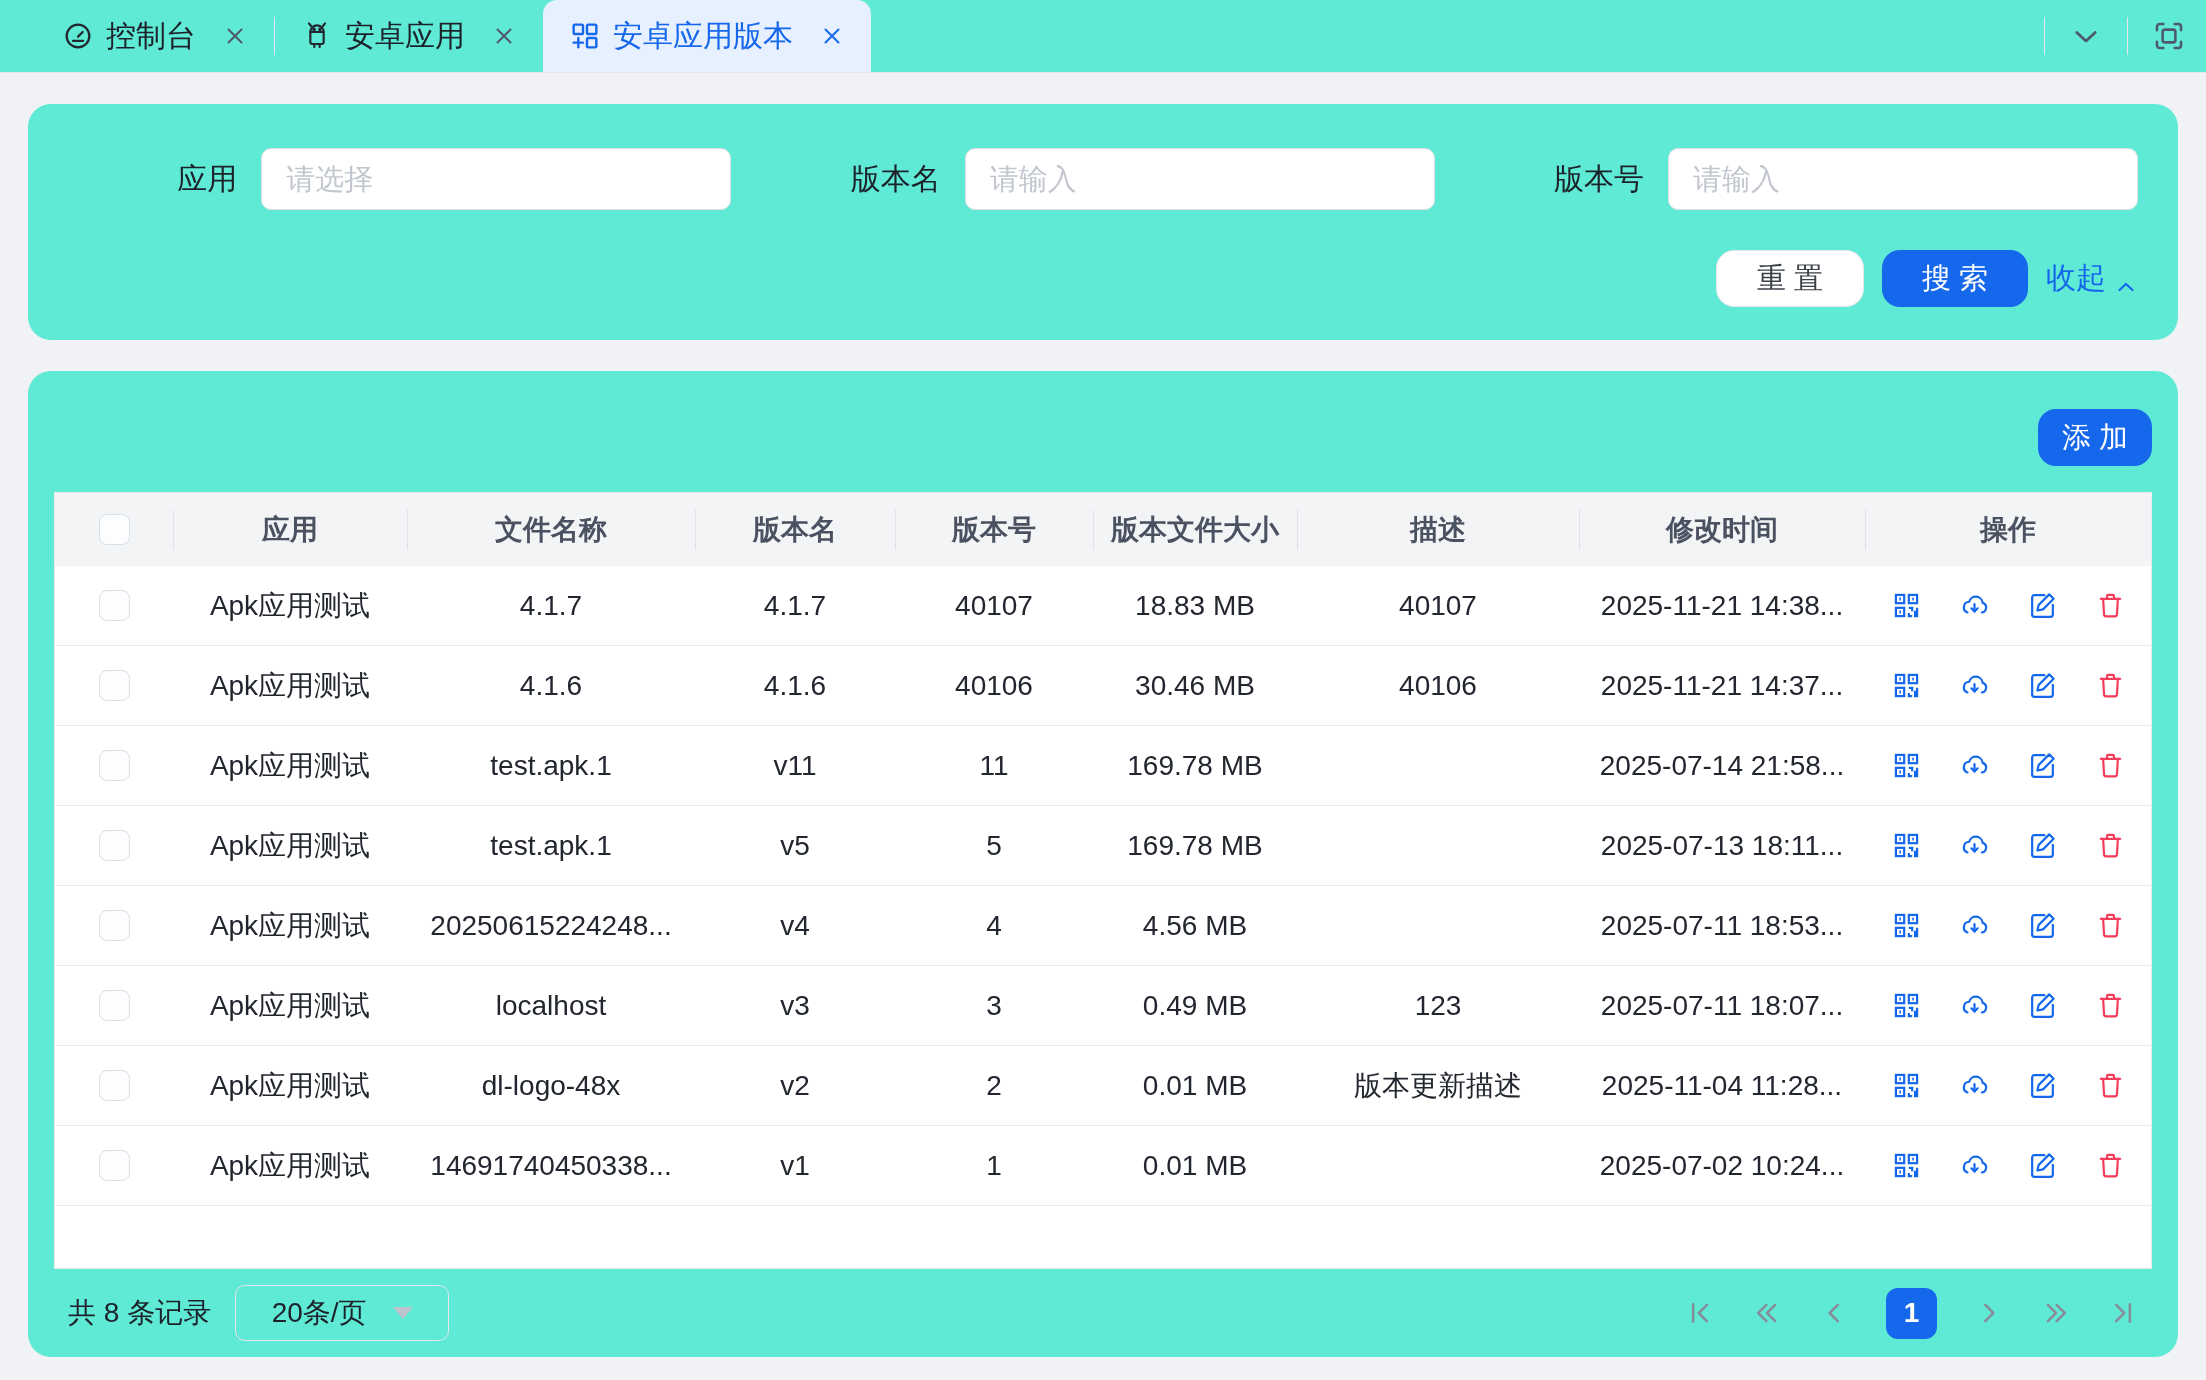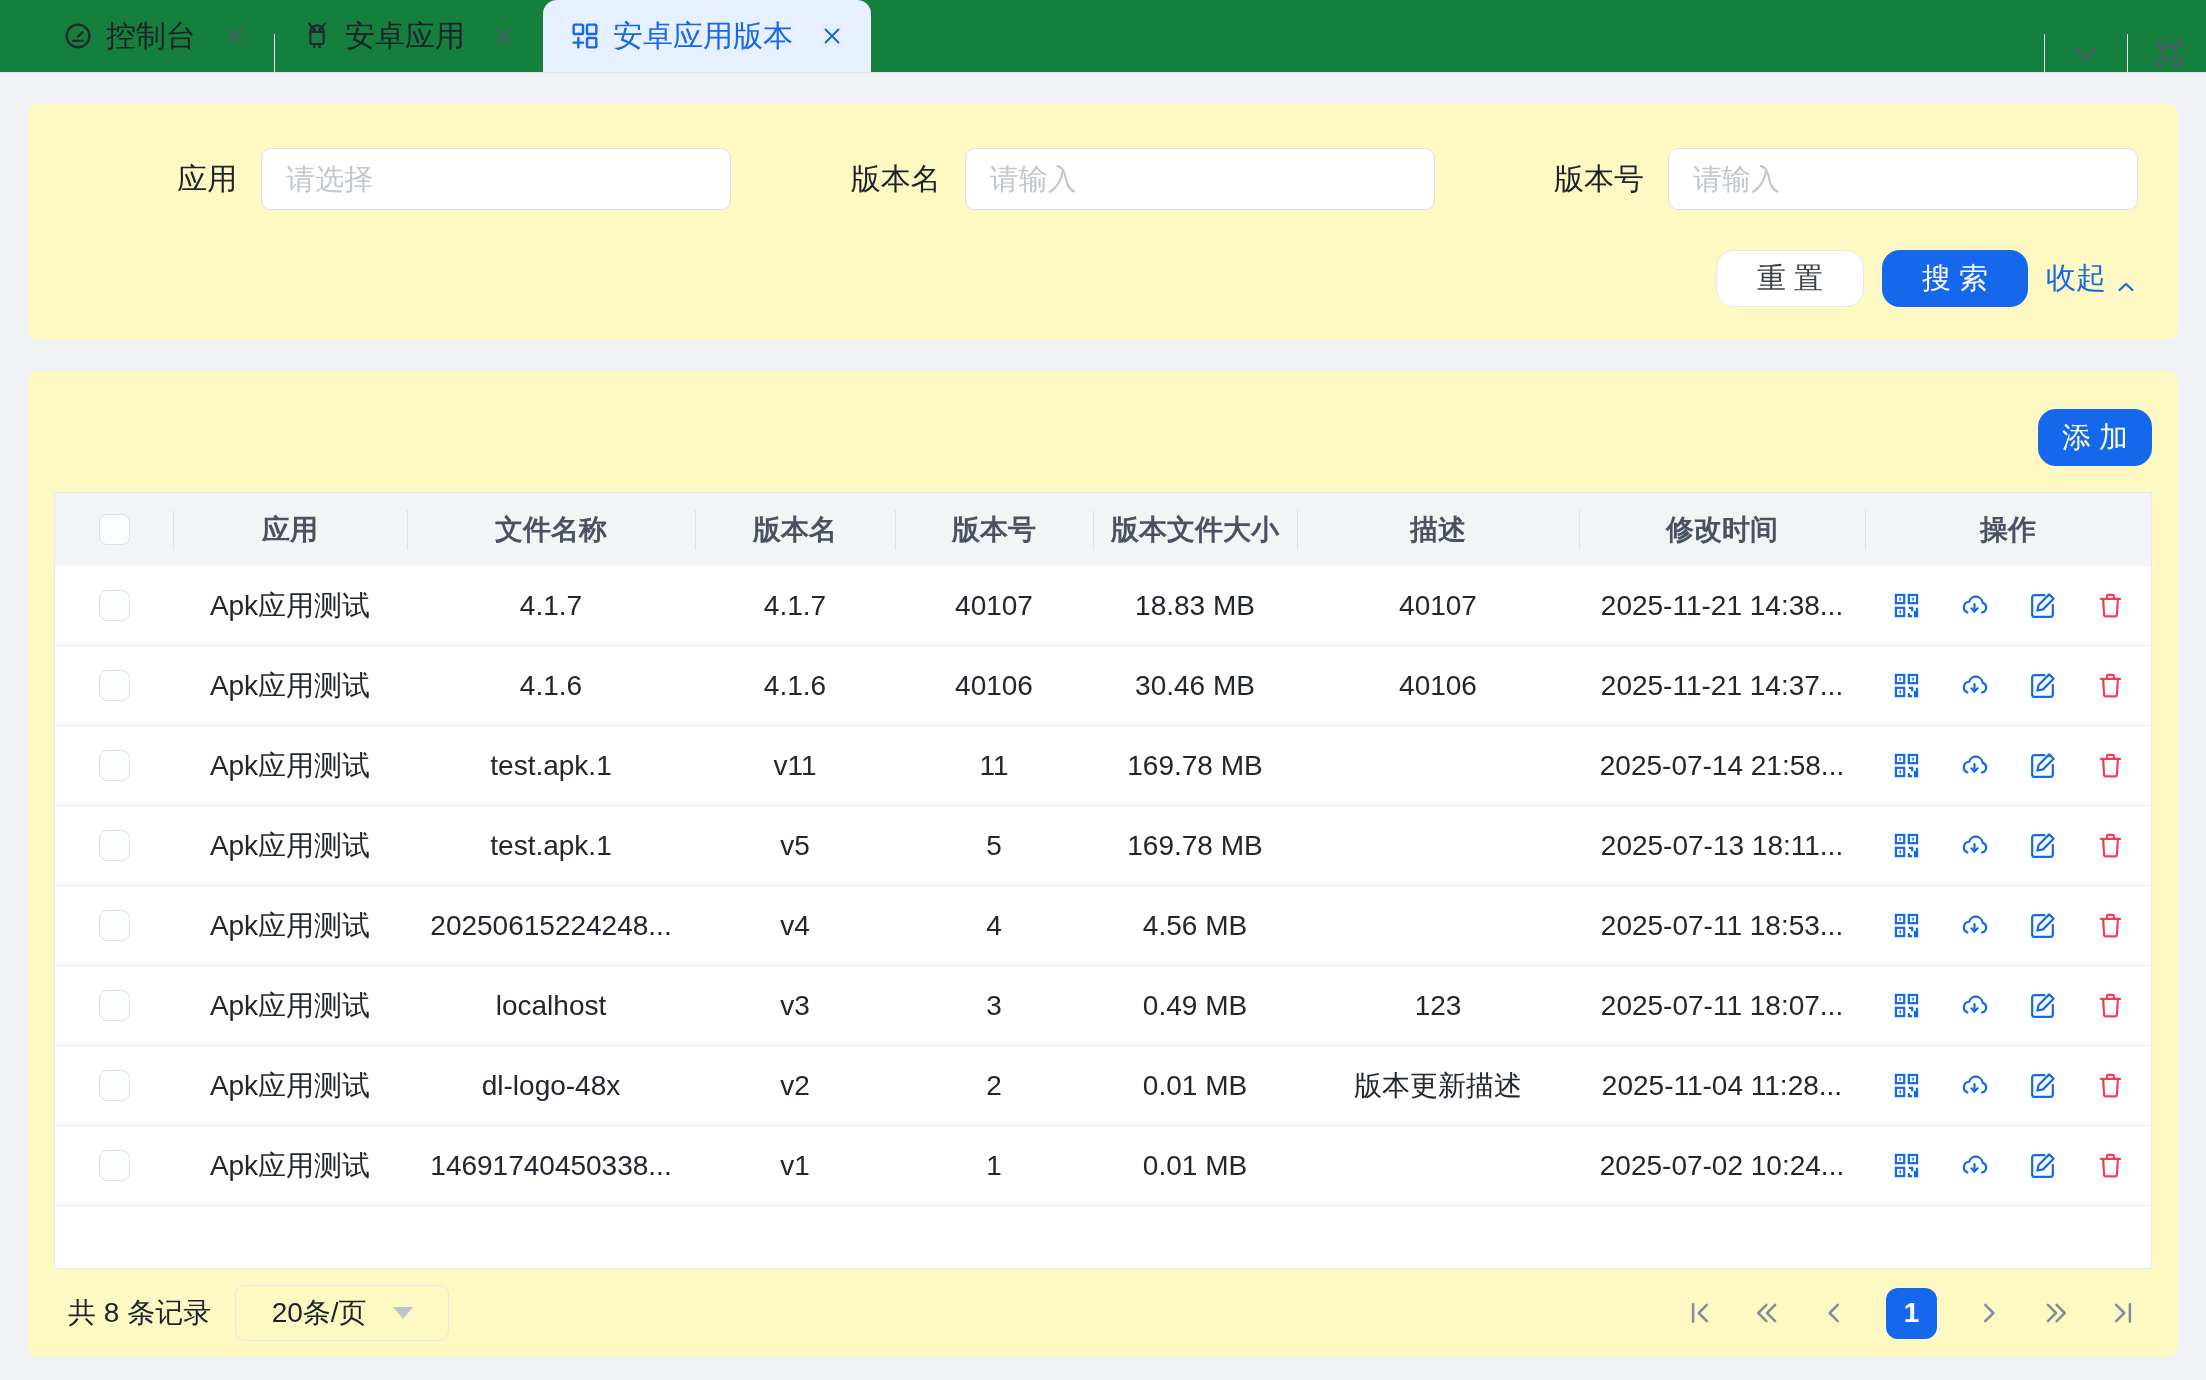--- a/index.html
+++ b/index.html
@@ -7,37 +7,37 @@
     --page-bg:#F0F2F5; --border:#E5E6EB; --row-border:#E9EAEE;
     --header-bg:#F3F4F6; --text:#22262E; --text2:#4A5160; --muted:#868D99;
     --placeholder:#C2C7CF;
   }
   *{box-sizing:border-box; margin:0; padding:0;}
   html,body{width:2206px; height:1380px; overflow:hidden;}
   body{background:var(--page-bg); font-family:"Liberation Sans","DejaVu Sans",sans-serif; color:var(--text);}
   svg{display:block;}
 
   
-  .tabbar{height:73px; background:#15803d; border-bottom:1px solid var(--border);
-    display:flex; align-items:flex-end; padding:0 20px 0 36px;}
+  .tabbar{height:73px; background:#5eead4; border-bottom:1px solid var(--border);
+    display:flex; align-items:center; padding:0 20px 0 36px;}
   .tab{height:72px; display:flex; align-items:center; gap:12px; padding:0 26px; cursor:pointer;}
   .tab .ticon{width:32px; height:32px; color:#22262E;}
   .tab .ticon svg{width:32px; height:32px;}
   .tab .tlabel{font-size:30px; color:#1D2129;}
   .tab .tclose{width:26px; height:26px; color:#4E5969; margin-left:14px;}
   .tab .tclose svg{width:26px; height:26px;}
   .tab.active{background:var(--primary-bg); border-radius:14px 14px 0 0;}
   .tab.active .tlabel, .tab.active .ticon, .tab.active .tclose{color:var(--primary);}
   .tdivider{width:1px; height:38px; background:var(--border);}
   .tabbar-right{margin-left:auto; display:flex; align-items:center; gap:24px;}
   .tabbar-right .ibtn{color:#4E5969; width:34px; height:34px; cursor:pointer;}
   .tabbar-right .ibtn svg{width:34px; height:34px;}
 
   
-  .panel{background:#fef9c3; border-radius:10px; margin:0 28px;}
+  .panel{background:#5eead4; border-radius:23px; margin:0 28px;}
   .search-panel{margin-top:31px; padding:44px 0 33px 0;}
   .form-row{display:flex; padding-right:40px;}
   .field{flex:1; display:flex; align-items:center; justify-content:flex-end; gap:24px;}
   .field label{font-size:30px; color:#1D2129; white-space:nowrap;}
   .field input{width:470px; height:62px; border:1px solid #DDE0E6; border-radius:10px;
     font-size:29px; padding:0 24px; color:var(--text); outline:none;
     font-family:"Liberation Sans","DejaVu Sans",sans-serif;}
   .field input::placeholder{color:var(--placeholder);}
   .btn-row{display:flex; align-items:center; justify-content:flex-end; gap:18px;
     margin-top:40px; padding-right:40px;}

